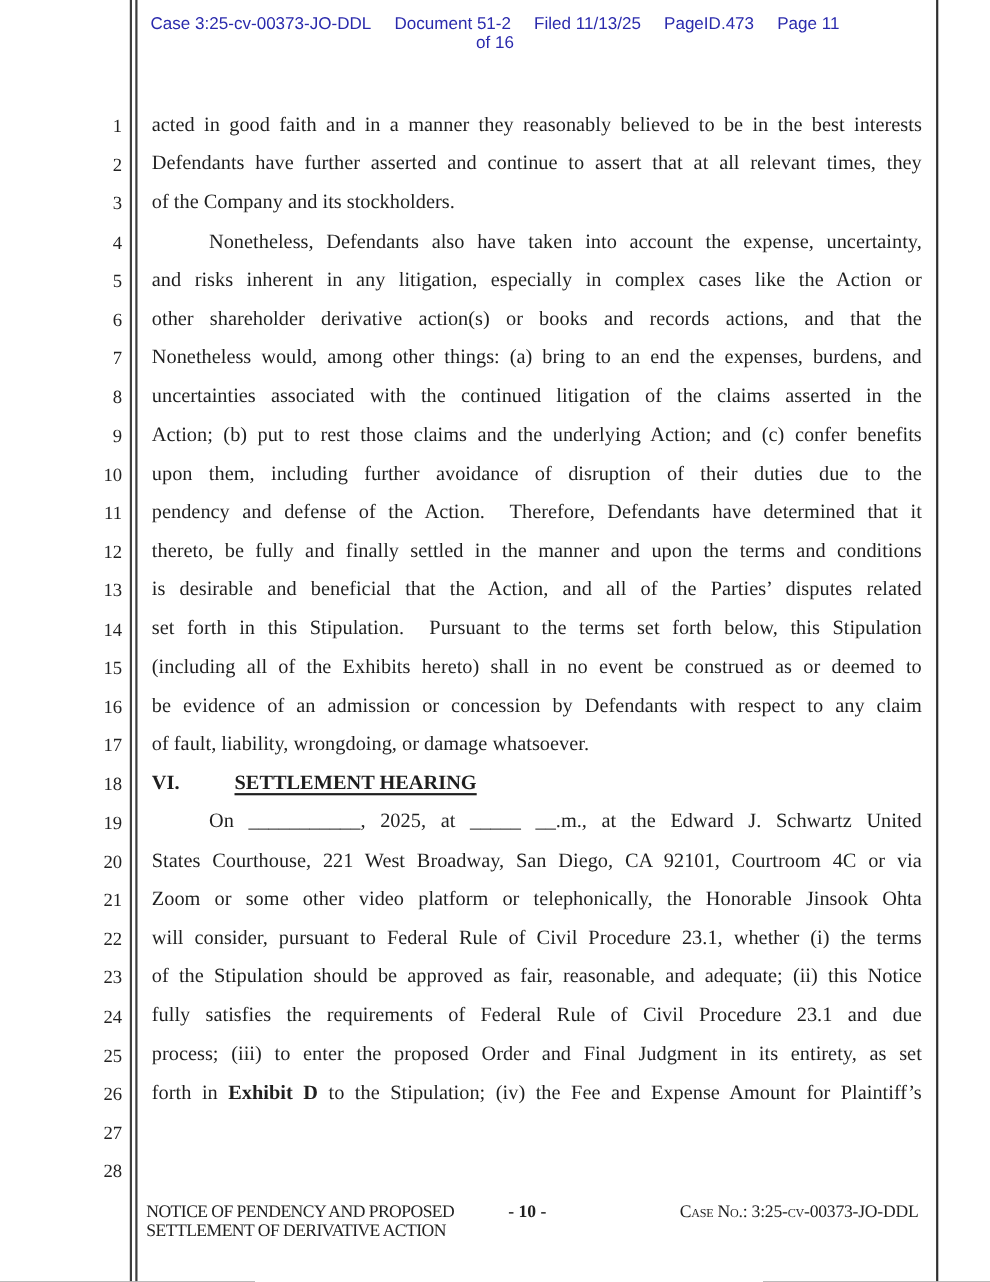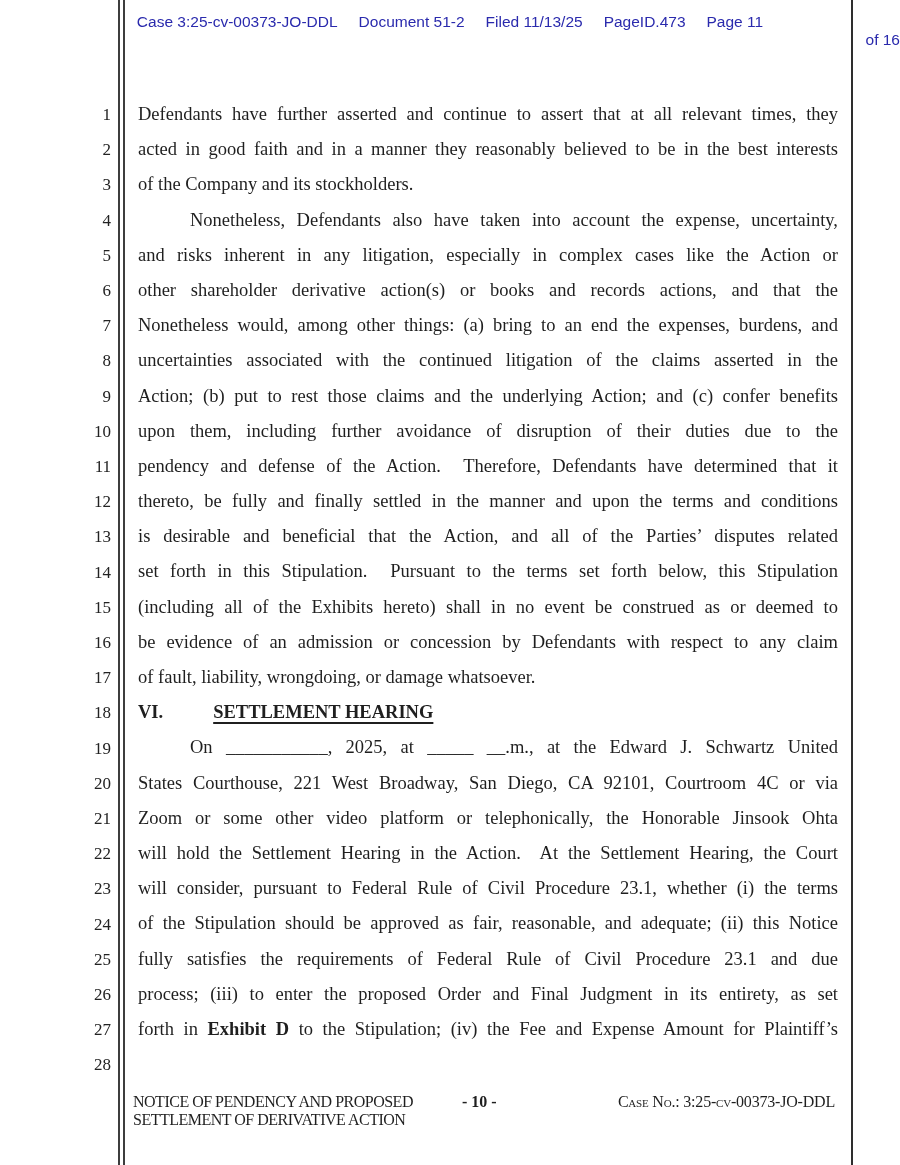--- a/index.html
+++ b/index.html
@@ -14,21 +14,21 @@
   
   .vrule{position:absolute;top:0;bottom:0;background:#3d3d3d;}
   .vrule-a{left:118px;width:2px;}
   .vrule-b{left:123px;width:2px;}
   .vrule-right{left:851px;width:2px;background:#2e2e2e;}
   
   .header{
     position:absolute;left:0;top:13px;width:900px;
     font-family:"Liberation Sans","DejaVu Sans",sans-serif;
     font-size:15.5px;line-height:17.6px;color:#2a2aad;
-    text-align:right;
+    text-align:center;
   }
   .header-line1{display:flex;justify-content:center;gap:21px;white-space:pre;}
   
   .linenos{
     position:absolute;left:0;top:97px;width:111px;
     text-align:right;font-size:17px;line-height:35.2px;color:#222;
   }
   
   .bodytext{
     position:absolute;left:138px;top:97px;width:700px;
@@ -95,42 +95,41 @@
       <div>22</div>
       <div>23</div>
       <div>24</div>
       <div>25</div>
       <div>26</div>
       <div>27</div>
       <div>28</div>
     </div>
 
   <div class="bodytext" id="bodytext">
+      <div class="line justify">acted in good faith and in a manner they reasonably believed to be in the best interests</div>
       <div class="line justify">Defendants have further asserted and continue to assert that at all relevant times, they</div>
-      <div class="line justify">acted in good faith and in a manner they reasonably believed to be in the best interests</div>
       <div class="line">of the Company and its stockholders.</div>
       <div class="line justify indent">Nonetheless, Defendants also have taken into account the expense, uncertainty,</div>
       <div class="line justify">and risks inherent in any litigation, especially in complex cases like the Action or</div>
       <div class="line justify">other shareholder derivative action(s) or books and records actions, and that the</div>
       <div class="line justify">Nonetheless would, among other things: (a) bring to an end the expenses, burdens, and</div>
       <div class="line justify">uncertainties associated with the continued litigation of the claims asserted in the</div>
       <div class="line justify">Action; (b) put to rest those claims and the underlying Action; and (c) confer benefits</div>
       <div class="line justify">upon them, including further avoidance of disruption of their duties due to the</div>
       <div class="line justify">pendency and defense of the Action.  Therefore, Defendants have determined that it</div>
       <div class="line justify">thereto, be fully and finally settled in the manner and upon the terms and conditions</div>
       <div class="line justify">is desirable and beneficial that the Action, and all of the Parties’ disputes related</div>
       <div class="line justify">set forth in this Stipulation.  Pursuant to the terms set forth below, this Stipulation</div>
       <div class="line justify">(including all of the Exhibits hereto) shall in no event be construed as or deemed to</div>
       <div class="line justify">be evidence of an admission or concession by Defendants with respect to any claim</div>
       <div class="line">of fault, liability, wrongdoing, or damage whatsoever.</div>
       <div class="line"><span class="h-num">VI.</span><span class="h-title">SETTLEMENT HEARING</span></div>
       <div class="line justify indent">On ___________, 2025, at _____ __.m., at the Edward J. Schwartz United</div>
       <div class="line justify">States Courthouse, 221 West Broadway, San Diego, CA 92101, Courtroom 4C or via</div>
       <div class="line justify">Zoom or some other video platform or telephonically, the Honorable Jinsook Ohta</div>
-      <div class="line justify">will hold the Settlement Hearing in the Action.  At the Settlement Hearing, the Court</div>
       <div class="line justify">will consider, pursuant to Federal Rule of Civil Procedure 23.1, whether (i) the terms</div>
       <div class="line justify">of the Stipulation should be approved as fair, reasonable, and adequate; (ii) this Notice</div>
       <div class="line justify">fully satisfies the requirements of Federal Rule of Civil Procedure 23.1 and due</div>
       <div class="line justify">process; (iii) to enter the proposed Order and Final Judgment in its entirety, as set</div>
       <div class="line justify"><span>forth in </span><span class="bold">Exhibit D</span><span> to the Stipulation; (iv) the Fee and Expense Amount for Plaintiff’s</span></div>
     </div>
 
   <div class="footer">
     <div class="footer-left">
       <div>NOTICE OF PENDENCY AND PROPOSED</div>

